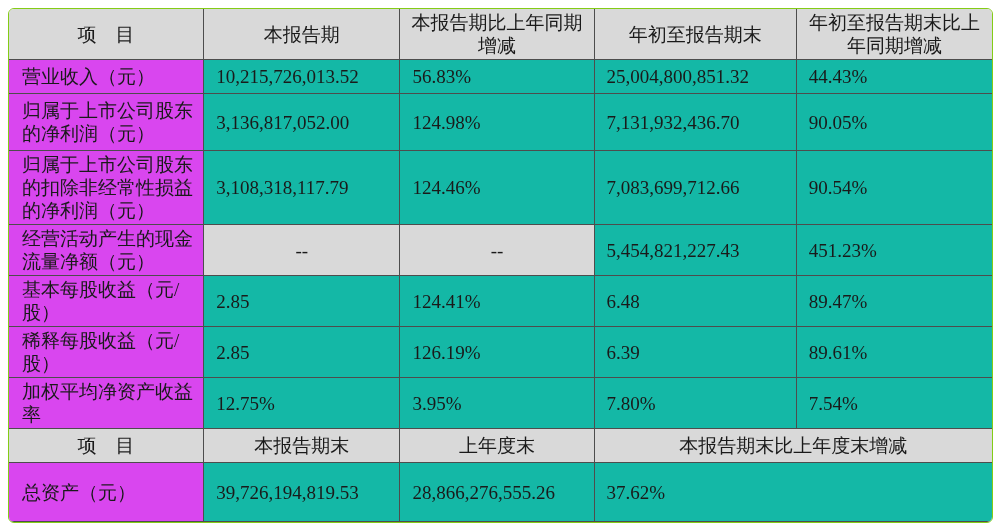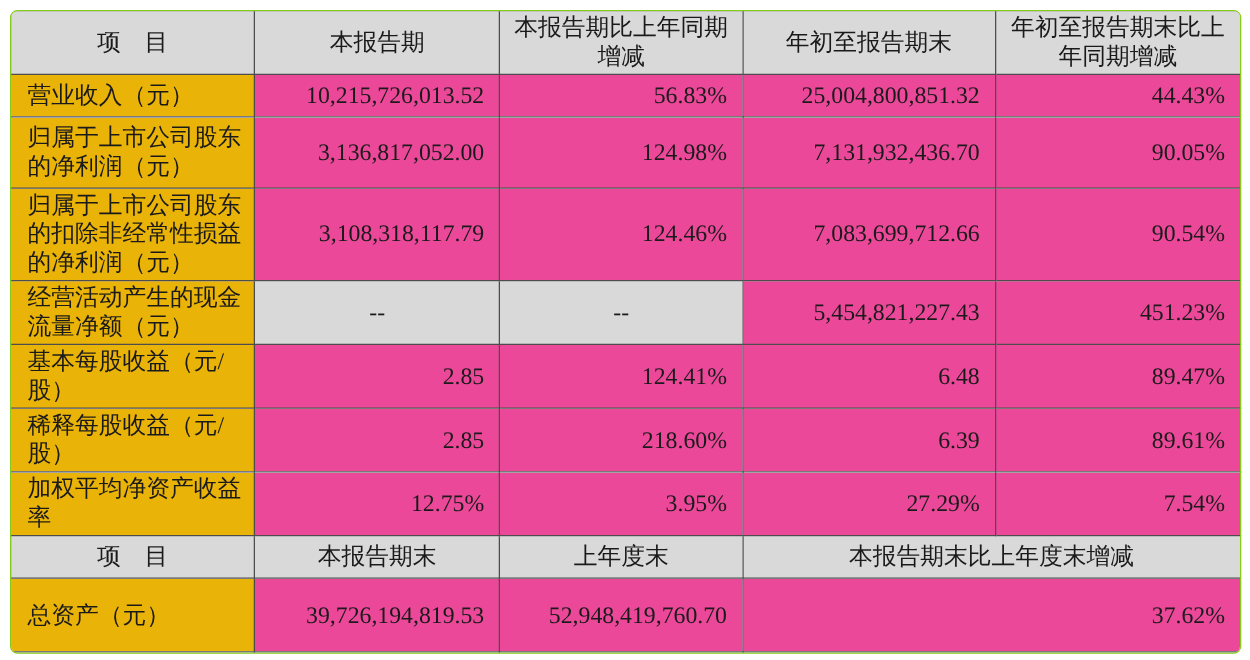--- a/index.html
+++ b/index.html
@@ -37,25 +37,25 @@
     padding: 2px 12px;
     vertical-align: middle;
     overflow: hidden;
   }
   td.hdr {
     background: #d9d9d9;
     text-align: center;
     padding: 2px 4px;
   }
   td.label {
-    background: #eab308;
+    background: #d946ef;
     text-align: left;
     padding: 2px 6px 2px 13px;
   }
-  td.num { text-align: right; background: #ec4899; }
+  td.num { background: #14b8a6; }
   td.muted { background: #d9d9d9; text-align: center; }
   
   tbody tr:nth-child(1)  { height: 47px; }
   tbody tr:nth-child(2)  { height: 34px; }
   tbody tr:nth-child(3)  { height: 57px; }
   tbody tr:nth-child(4)  { height: 69px; }
   tbody tr:nth-child(5)  { height: 47px; }
   tbody tr:nth-child(6)  { height: 47px; }
   tbody tr:nth-child(7)  { height: 47px; margin-top: 24px; }
   tbody tr:nth-child(8)  { height: 45px; }
@@ -117,43 +117,43 @@
         <tr>
           <td class="label">基本每股收益（元/股）</td>
           <td class="num">2.85</td>
           <td class="num">124.41%</td>
           <td class="num">6.48</td>
           <td class="num">89.47%</td>
         </tr>
         <tr>
           <td class="label">稀释每股收益（元/股）</td>
           <td class="num">2.85</td>
-          <td class="num">218.60%</td>
+          <td class="num">126.19%</td>
           <td class="num">6.39</td>
           <td class="num">89.61%</td>
         </tr>
         <tr>
           <td class="label">加权平均净资产收益率</td>
           <td class="num">12.75%</td>
           <td class="num">3.95%</td>
-          <td class="num">27.29%</td>
+          <td class="num">7.80%</td>
           <td class="num">7.54%</td>
         </tr>
 
         <tr>
           <td class="hdr">项　目</td>
           <td class="hdr">本报告期末</td>
           <td class="hdr">上年度末</td>
           <td class="hdr" colspan="2">本报告期末比上年度末增减</td>
         </tr>
 
         <tr>
           <td class="label">总资产（元）</td>
           <td class="num">39,726,194,819.53</td>
-          <td class="num">52,948,419,760.70</td>
+          <td class="num">28,866,276,555.26</td>
           <td class="num" colspan="2">37.62%</td>
         </tr>
         <tr>
           <td class="label">归属于上市公司股东的所有者权益（元）</td>
           <td class="num">26,389,380,978.26</td>
           <td class="num">19,133,887,012.66</td>
           <td class="num" colspan="2">37.92%</td>
         </tr>
       </tbody>
     </table>

